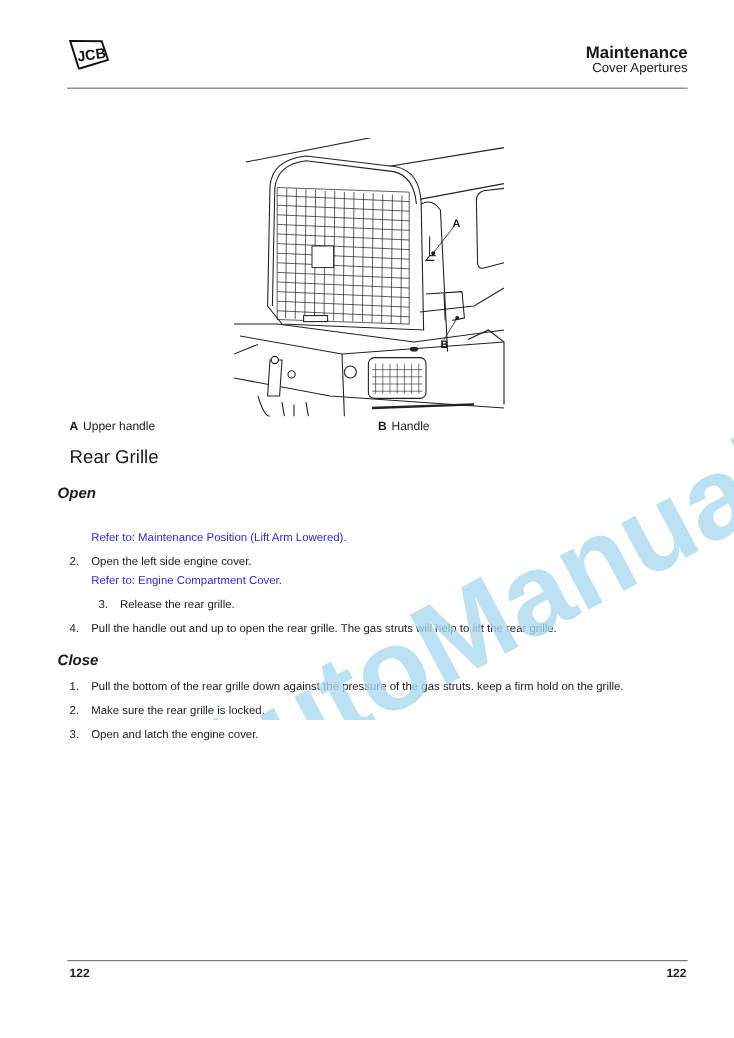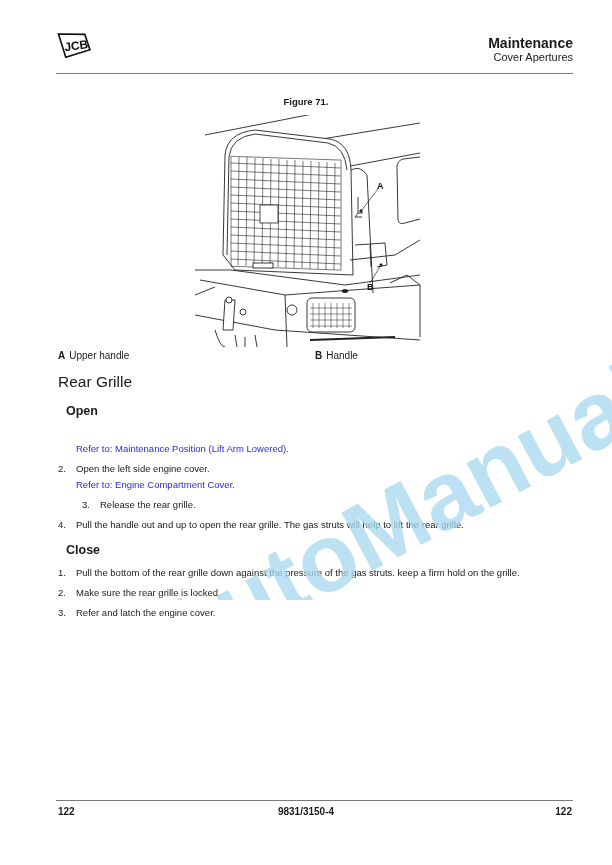--- a/index.html
+++ b/index.html
@@ -16,21 +16,21 @@
 
     .figure-title { position: absolute; left: 0; width: 612px; top: 96px; text-align: center; font-size: 9.5px; font-weight: bold; }
     .figure { position: absolute; left: 195px; top: 115px; width: 230px; height: 232px; }
 
     .legend { position: absolute; top: 350px; font-size: 10px; }
     .legend b { font-weight: bold; margin-right: 4px; }
     .legend-a { left: 58px; }
     .legend-b { left: 315px; }
 
     .h1 { position: absolute; left: 58px; top: 373px; font-size: 15.5px; font-weight: normal; }
-    .h2 { position: absolute; left: 66px; font-size: 12.5px; font-weight: bold; }
+    .h2 { position: absolute; left: 48px; font-size: 12.5px; font-weight: bold; font-style: italic; }
     .h2-open { top: 404px; }
     .h2-close { top: 543px; }
 
     .step { position: absolute; left: 58px; font-size: 9.5px; line-height: 12px; }
     .step .num { display: inline-block; width: 18px; }
     .ref { position: absolute; left: 76px; font-size: 9.5px; line-height: 12px; color: #2b2bd0; }
 
     .footer-rule { position: absolute; left: 56px; right: 39px; top: 800px; height: 1px; background: #7a7a7a; }
     .footer { position: absolute; top: 806px; font-size: 10px; font-weight: bold; }
     .footer-left { left: 58px; }
@@ -55,21 +55,20 @@
       <path d="M4 4 L30 8 L33 24 L8 28 Z" fill="#fff" stroke="#111" stroke-width="1.6" transform="rotate(-8 18 16)"></path>
       <text x="8" y="22" font-family="Liberation Sans, sans-serif" font-weight="bold" font-size="12" fill="#111" transform="rotate(-8 18 16)">JCB</text>
     </svg>
   </div>
   <div class="header-right">
     <div class="header-section">Maintenance</div>
     <div class="header-subsection">Cover Apertures</div>
   </div>
   <div class="header-rule"></div>
 
-  <div class="figure-title">Figure 71.</div>
   <div class="figure">
     <svg width="230" height="232" viewBox="0 0 230 232" fill="none" stroke="#222" stroke-width="0.9">
 
       <path d="M10 20 L128 -3"></path>
       <path d="M90 30 L225 8"></path>
       <path d="M150 52 L225 38"></path>
 
       <path d="M28 140 L30 40 Q32 18 60 15 L135 24 Q155 28 156 55 L158 160 L40 155 Z" fill="#fff"></path>
       <path d="M32 140 L34 42 Q36 22 60 19 L133 28 Q150 32 152 55"></path>
 
@@ -147,25 +146,24 @@
 
   <div class="h2 h2-close">Close</div>
 
   <div class="step" style="top:567px;">
     <span class="num">1.</span><span>Pull the bottom of the rear grille down against the pressure of the gas struts. keep a firm hold on the grille.</span>
   </div>
   <div class="step" style="top:587px;">
     <span class="num">2.</span><span>Make sure the rear grille is locked.</span>
   </div>
   <div class="step" style="top:607px;">
-    <span class="num">3.</span><span>Refer and latch the engine cover.</span>
+    <span class="num">3.</span><span>Open and latch the engine cover.</span>
   </div>
 
   <svg class="watermark" viewBox="0 0 560 330">
     <text x="20" y="300" transform="rotate(-28 280 165)">AutoManual</text>
   </svg>
 
   <div class="footer-rule"></div>
   <div class="footer footer-left">122</div>
-  <div class="footer footer-center">9831/3150-4</div>
   <div class="footer footer-right">122</div>
 
 </div>
 
 </body></html>

